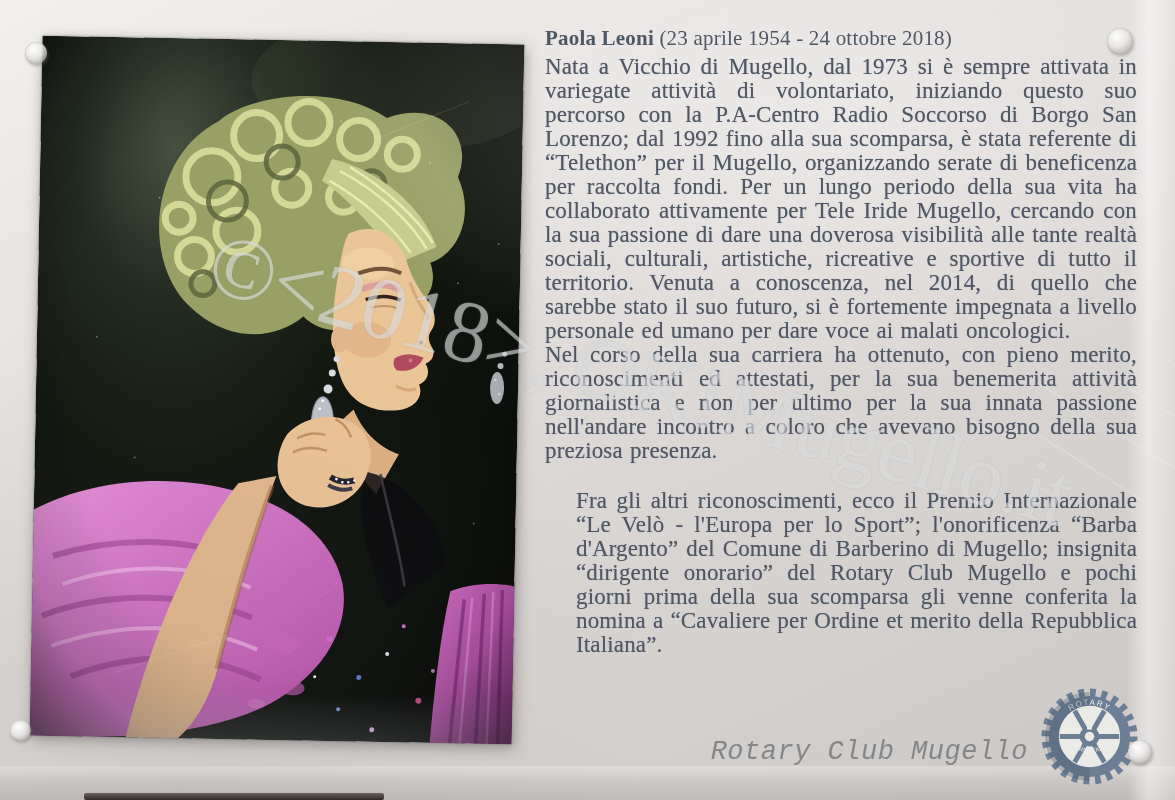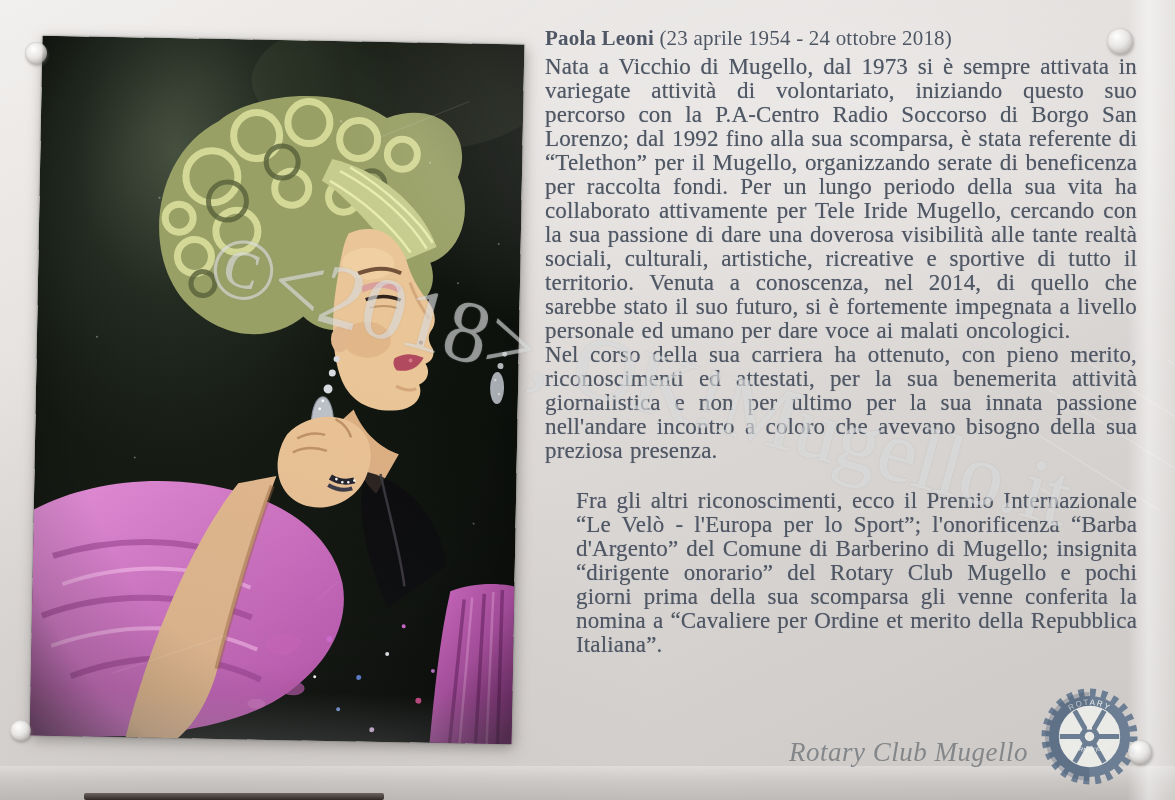--- a/index.html
+++ b/index.html
@@ -20,21 +20,21 @@
   .photo{position:absolute;left:36px;top:40px;width:482px;height:700px;transform:rotate(1.05deg);z-index:2;
     box-shadow:2px 4px 14px rgba(96,92,90,0.55),0 0 2px rgba(80,78,76,0.6);}
   .photo svg{display:block;width:100%;height:100%;}
   .bio{position:absolute;left:545px;top:26px;width:592px;color:#4f5765;z-index:10;}
   .bio .title{font-size:21px;margin:0 0 4px 0;letter-spacing:.2px;}
   .bio .title .name{font-weight:bold;}
   .bio p.body{margin:0;font-size:23px;line-height:24px;text-align:justify;text-align-last:left;
     word-spacing:1.2px;letter-spacing:.15px;text-shadow:0 0 .7px rgba(79,87,101,0.55);}
   .bio p.body.spaced{margin-top:26px;margin-left:31px;}
   .credit{position:absolute;left:620px;top:737px;width:408px;text-align:right;z-index:10;
-    font-family:Liberation Serif, serif;font-style:italic;font-size:27px;color:#84878a;letter-spacing:.5px;}
+    font-family:Liberation Mono, monospace;font-style:italic;font-size:27px;color:#84878a;letter-spacing:.5px;}
   .gear{position:absolute;left:1040px;top:687px;width:99px;height:99px;opacity:.92;z-index:10;}
   .watermark{position:absolute;left:225px;top:212px;z-index:30;pointer-events:none;white-space:nowrap;
     font-family:"Liberation Serif",serif;font-size:88px;letter-spacing:-1px;
     color:rgba(232,234,234,0.55);text-shadow:0 0 2px rgba(140,144,146,0.28);
     transform:rotate(15.5deg);transform-origin:left top;}
   .screw{position:absolute;border-radius:50%;z-index:40;
     background:radial-gradient(circle at 38% 32%,rgba(255,255,255,0.98),rgba(232,230,228,0.9) 45%,rgba(188,185,183,0.8) 72%,rgba(168,165,163,0.55) 100%);
     box-shadow:1px 2px 3px rgba(110,108,106,0.45),inset 0 0 2px rgba(120,118,116,0.5);}
   .screw.tl{left:25px;top:42px;width:22px;height:22px;}
   .screw.tr{left:1107px;top:28px;width:26px;height:26px;}

